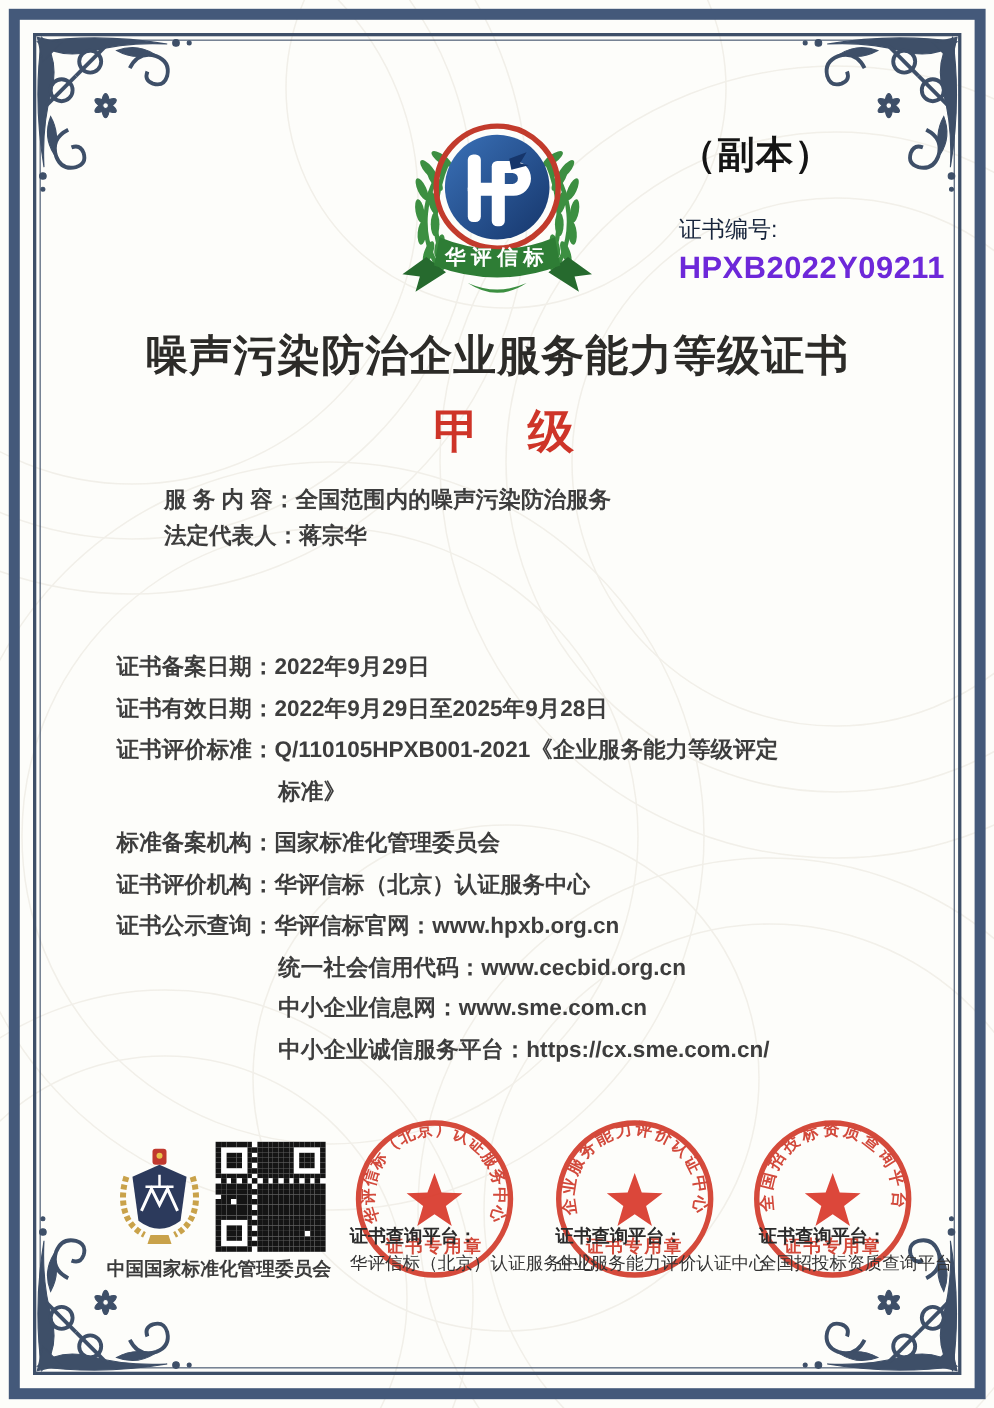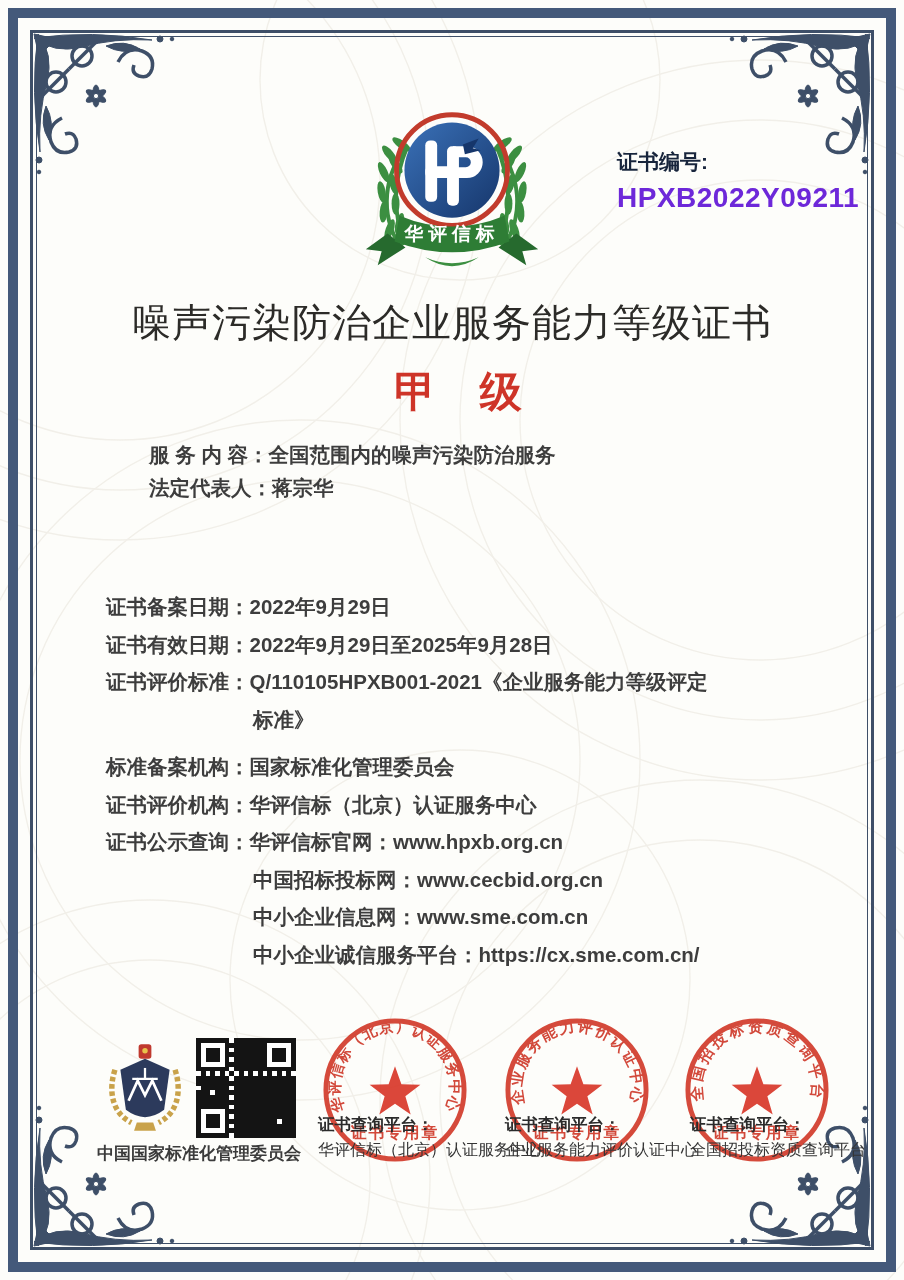--- a/index.html
+++ b/index.html
@@ -24,25 +24,25 @@
   .corner.tr{ top:32px; right:32px; transform:scaleX(-1); }
   .corner.bl{ bottom:32px; left:32px; transform:scaleY(-1); }
   .corner.br{ bottom:32px; right:32px; transform:scale(-1,-1); }
 
   .content{ position:absolute; inset:0; z-index:4; }
 
   
   .logo{ position:absolute; left:348px; top:88px; width:208px; height:192px; }
   .copy-block{ position:absolute; left:617px; top:118px; width:230px; }
   .copy-label{ font-size:34px; font-weight:700; color:#151515; letter-spacing:1px; }
-  .certno-label{ margin-top:30px; font-size:21px; font-weight:700; color:#18253c; }
+  .certno-label{ margin-top:30px; font-size:21px; font-weight:400; color:#18253c; }
   .certno-value{ margin-top:6px; font-size:28px; font-weight:700; color:#6d28d9; letter-spacing:.5px; }
 
   .title{ position:absolute; left:0; top:296px; width:100%; text-align:center;
-          font-size:39px; font-weight:400; color:#2c2b28; letter-spacing:1px; }
+          font-size:39px; font-weight:700; color:#2c2b28; letter-spacing:1px; }
   .grade{ position:absolute; left:14px; top:364px; width:100%; text-align:center;
           font-size:42px; font-weight:800; color:#ce3428; letter-spacing:16px; }
 
   
   .block{ position:absolute; left:106px; width:700px; color:#3d3d3d; font-weight:600; }
   .block .line{ font-size:20.5px; }
   .b1{ top:438px; } .b1 .line{ line-height:33px;margin-left:43px; }
   .b2{ top:588px; } .b2 .line{ line-height:37.5px; }
   .b3{ top:748px; } .b3 .line{ line-height:37.5px; }
   .hang{ padding-left:147px; text-indent:-147px; max-width:620px; }
@@ -250,20 +250,21 @@
       <g>
         <path d="M40,146 L18,162 L34,164 L30,178 L58,160 Z" fill="#266a2e"></path>
         <path d="M170,146 L192,162 L176,164 L180,178 L152,160 Z" fill="#266a2e"></path>
         <path d="M52,128 Q105,150 158,128 L163,154 Q105,176 47,154 Z" fill="#2e7d35"></path>
         <text x="105" y="153" text-anchor="middle" font-size="19" font-weight="700" fill="#ffffff" letter-spacing="5">华评信标</text>
       </g>
       <path d="M78,170 q27,12 54,0 q-27,18 -54,0 Z" fill="#3c8f41"></path>
     </svg>
 
     <div class="copy-block">
+      <div class="copy-label">（副本）</div>
       <div class="certno-label">证书编号:</div>
       <div class="certno-value">HPXB2022Y09211</div>
     </div>
 
     <div class="title">噪声污染防治企业服务能力等级证书</div>
     <div class="grade">甲 级</div>
 
     <div class="block b1">
       <div class="line">
         <span>服 务 内 容：</span><span>全国范围内的噪声污染防治服务</span>
@@ -288,21 +289,21 @@
     <div class="block b3">
       <div class="line">
         <span>标准备案机构：</span><span>国家标准化管理委员会</span>
       </div>
       <div class="line">
         <span>证书评价机构：</span><span>华评信标（北京）认证服务中心</span>
       </div>
       <div class="line">
         <span>证书公示查询：</span><span>华评信标官网：www.hpxb.org.cn</span>
       </div>
-      <div class="line indent">中国招标投标网：www.cecbid.org.cn</div>
+      <div class="line indent">统一社会信用代码：www.cecbid.org.cn</div>
       <div class="line indent">中小企业信息网：www.sme.com.cn</div>
       <div class="line indent">中小企业诚信服务平台：https://cx.sme.com.cn/</div>
     </div>
 
     <svg class="emblem" viewBox="0 0 90 100">
       <path d="M12,30 C4,55 10,78 30,88" fill="none" stroke="#c9a24a" stroke-width="6" stroke-dasharray="5 3"></path>
       <path d="M78,30 C86,55 80,78 60,88" fill="none" stroke="#c9a24a" stroke-width="6" stroke-dasharray="5 3"></path>
       <rect x="38" y="2" width="14" height="16" rx="3" fill="#c0392e"></rect>
       <circle cx="45" cy="9" r="3" fill="#e8c34b"></circle>
       <path d="M45,18 L72,30 L66,74 Q45,90 24,74 L18,30 Z" fill="#2c3a5c"></path>

